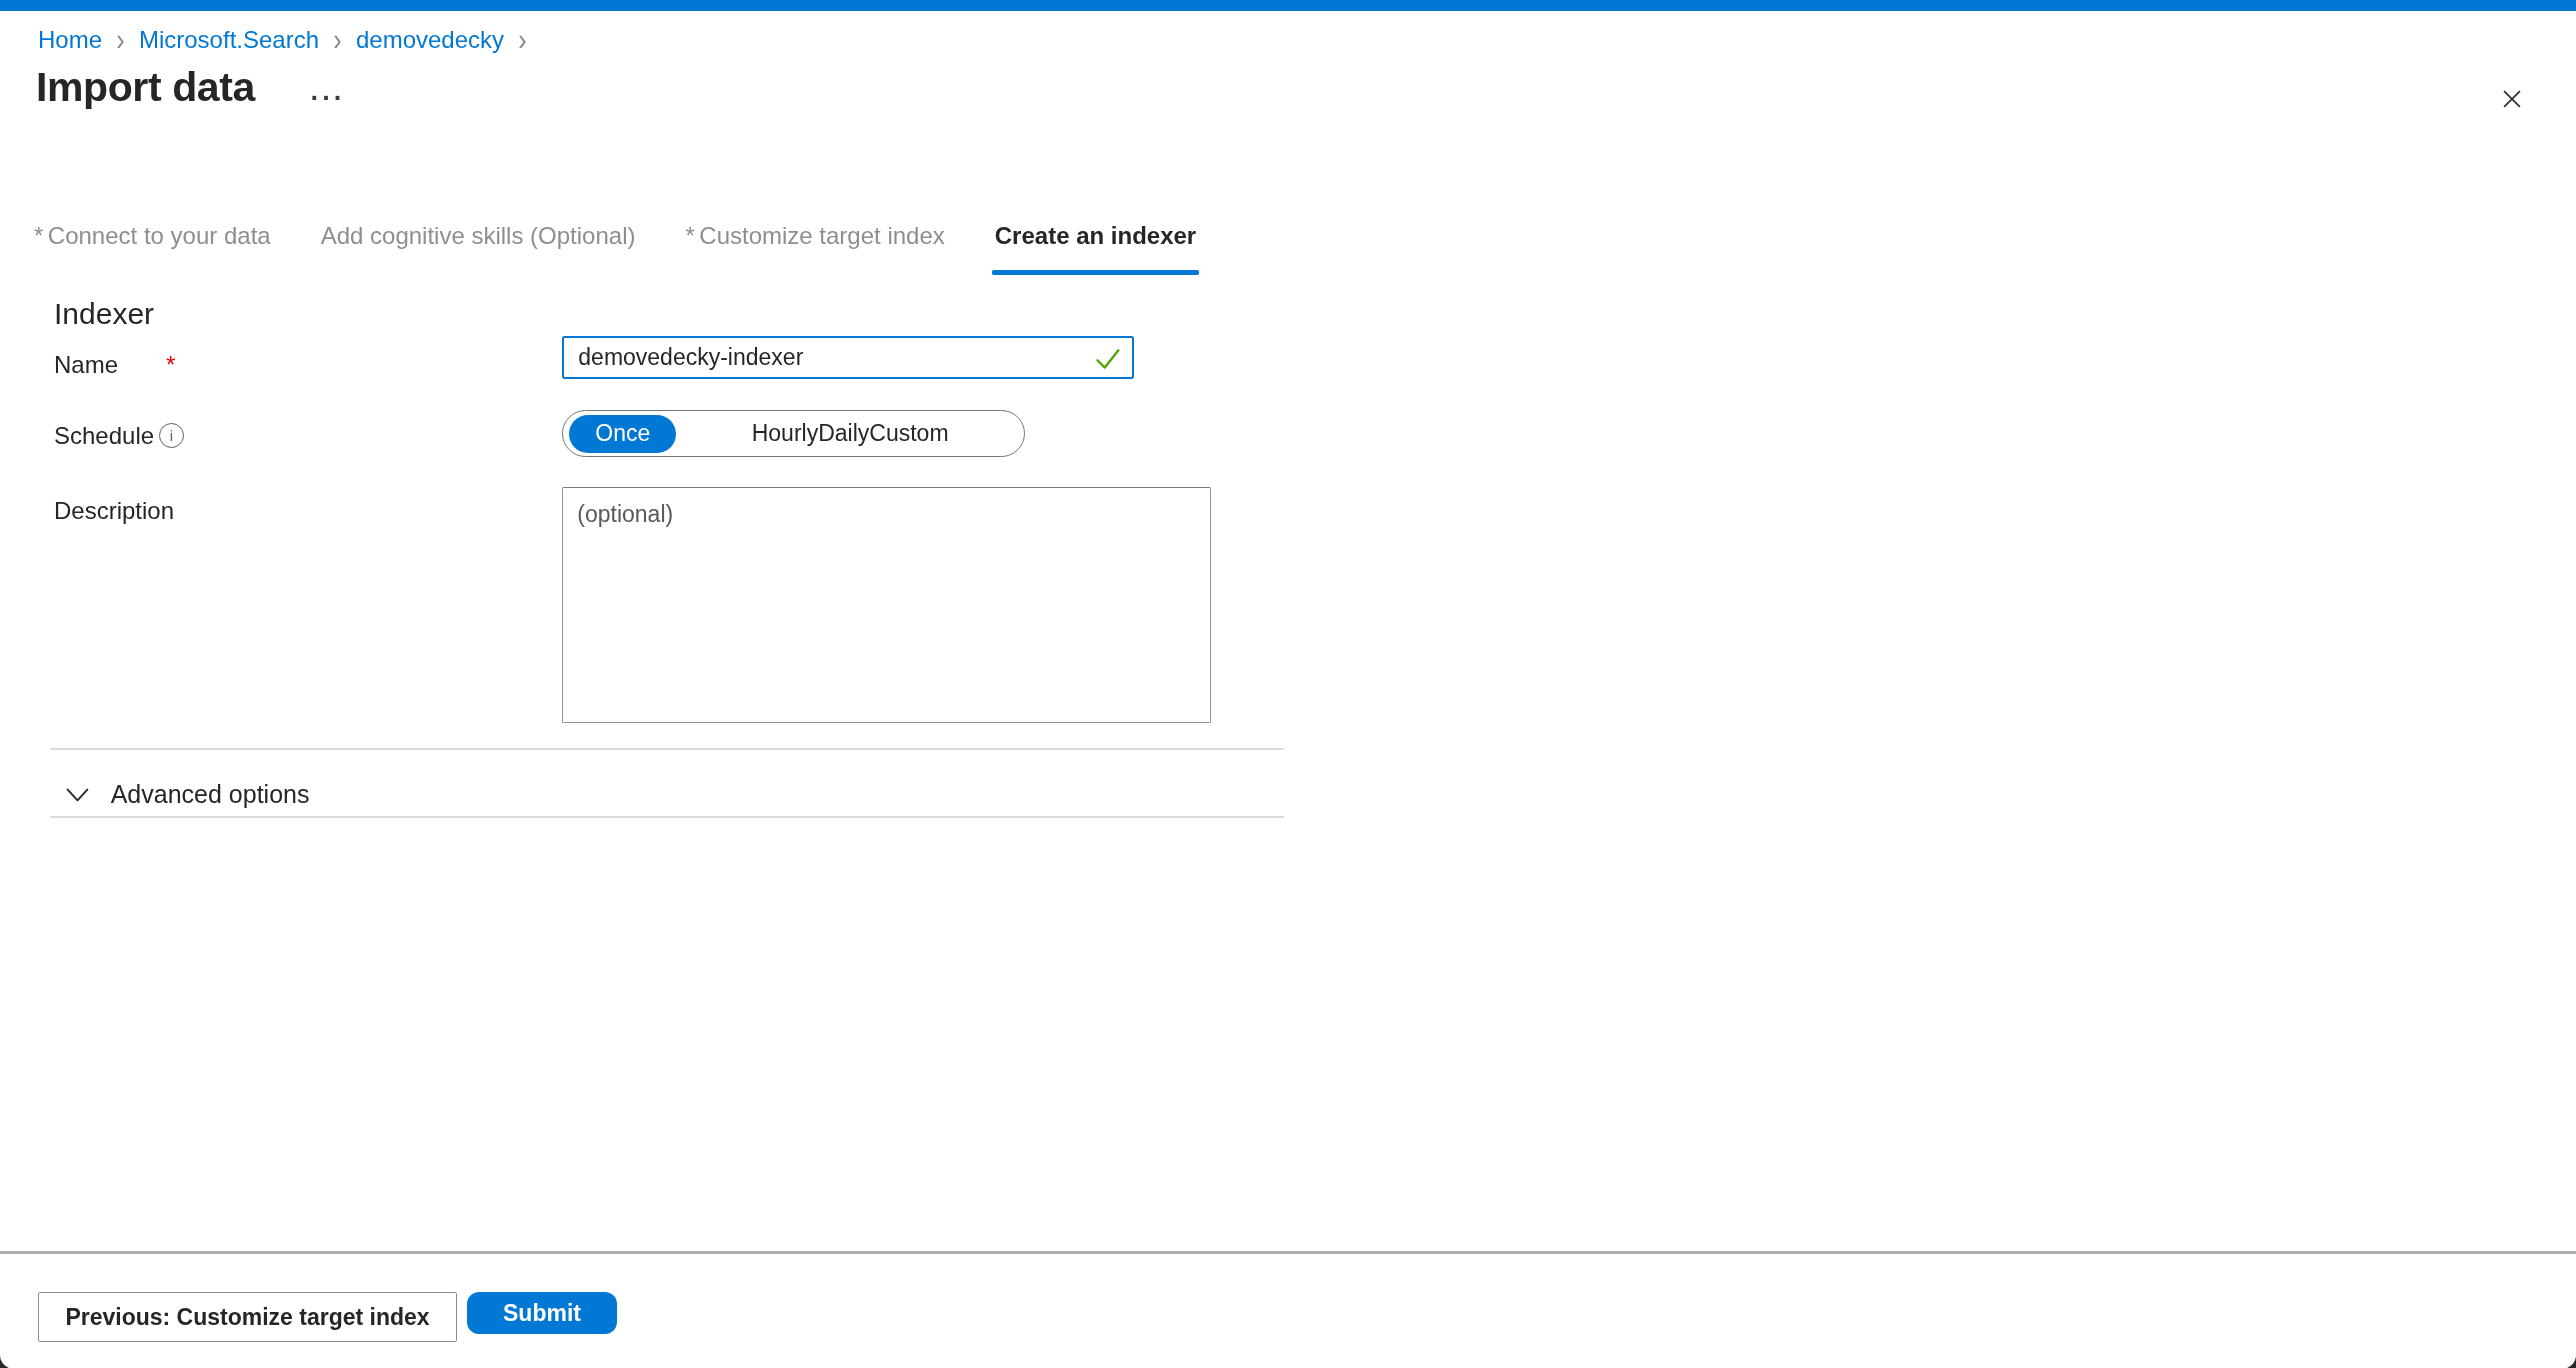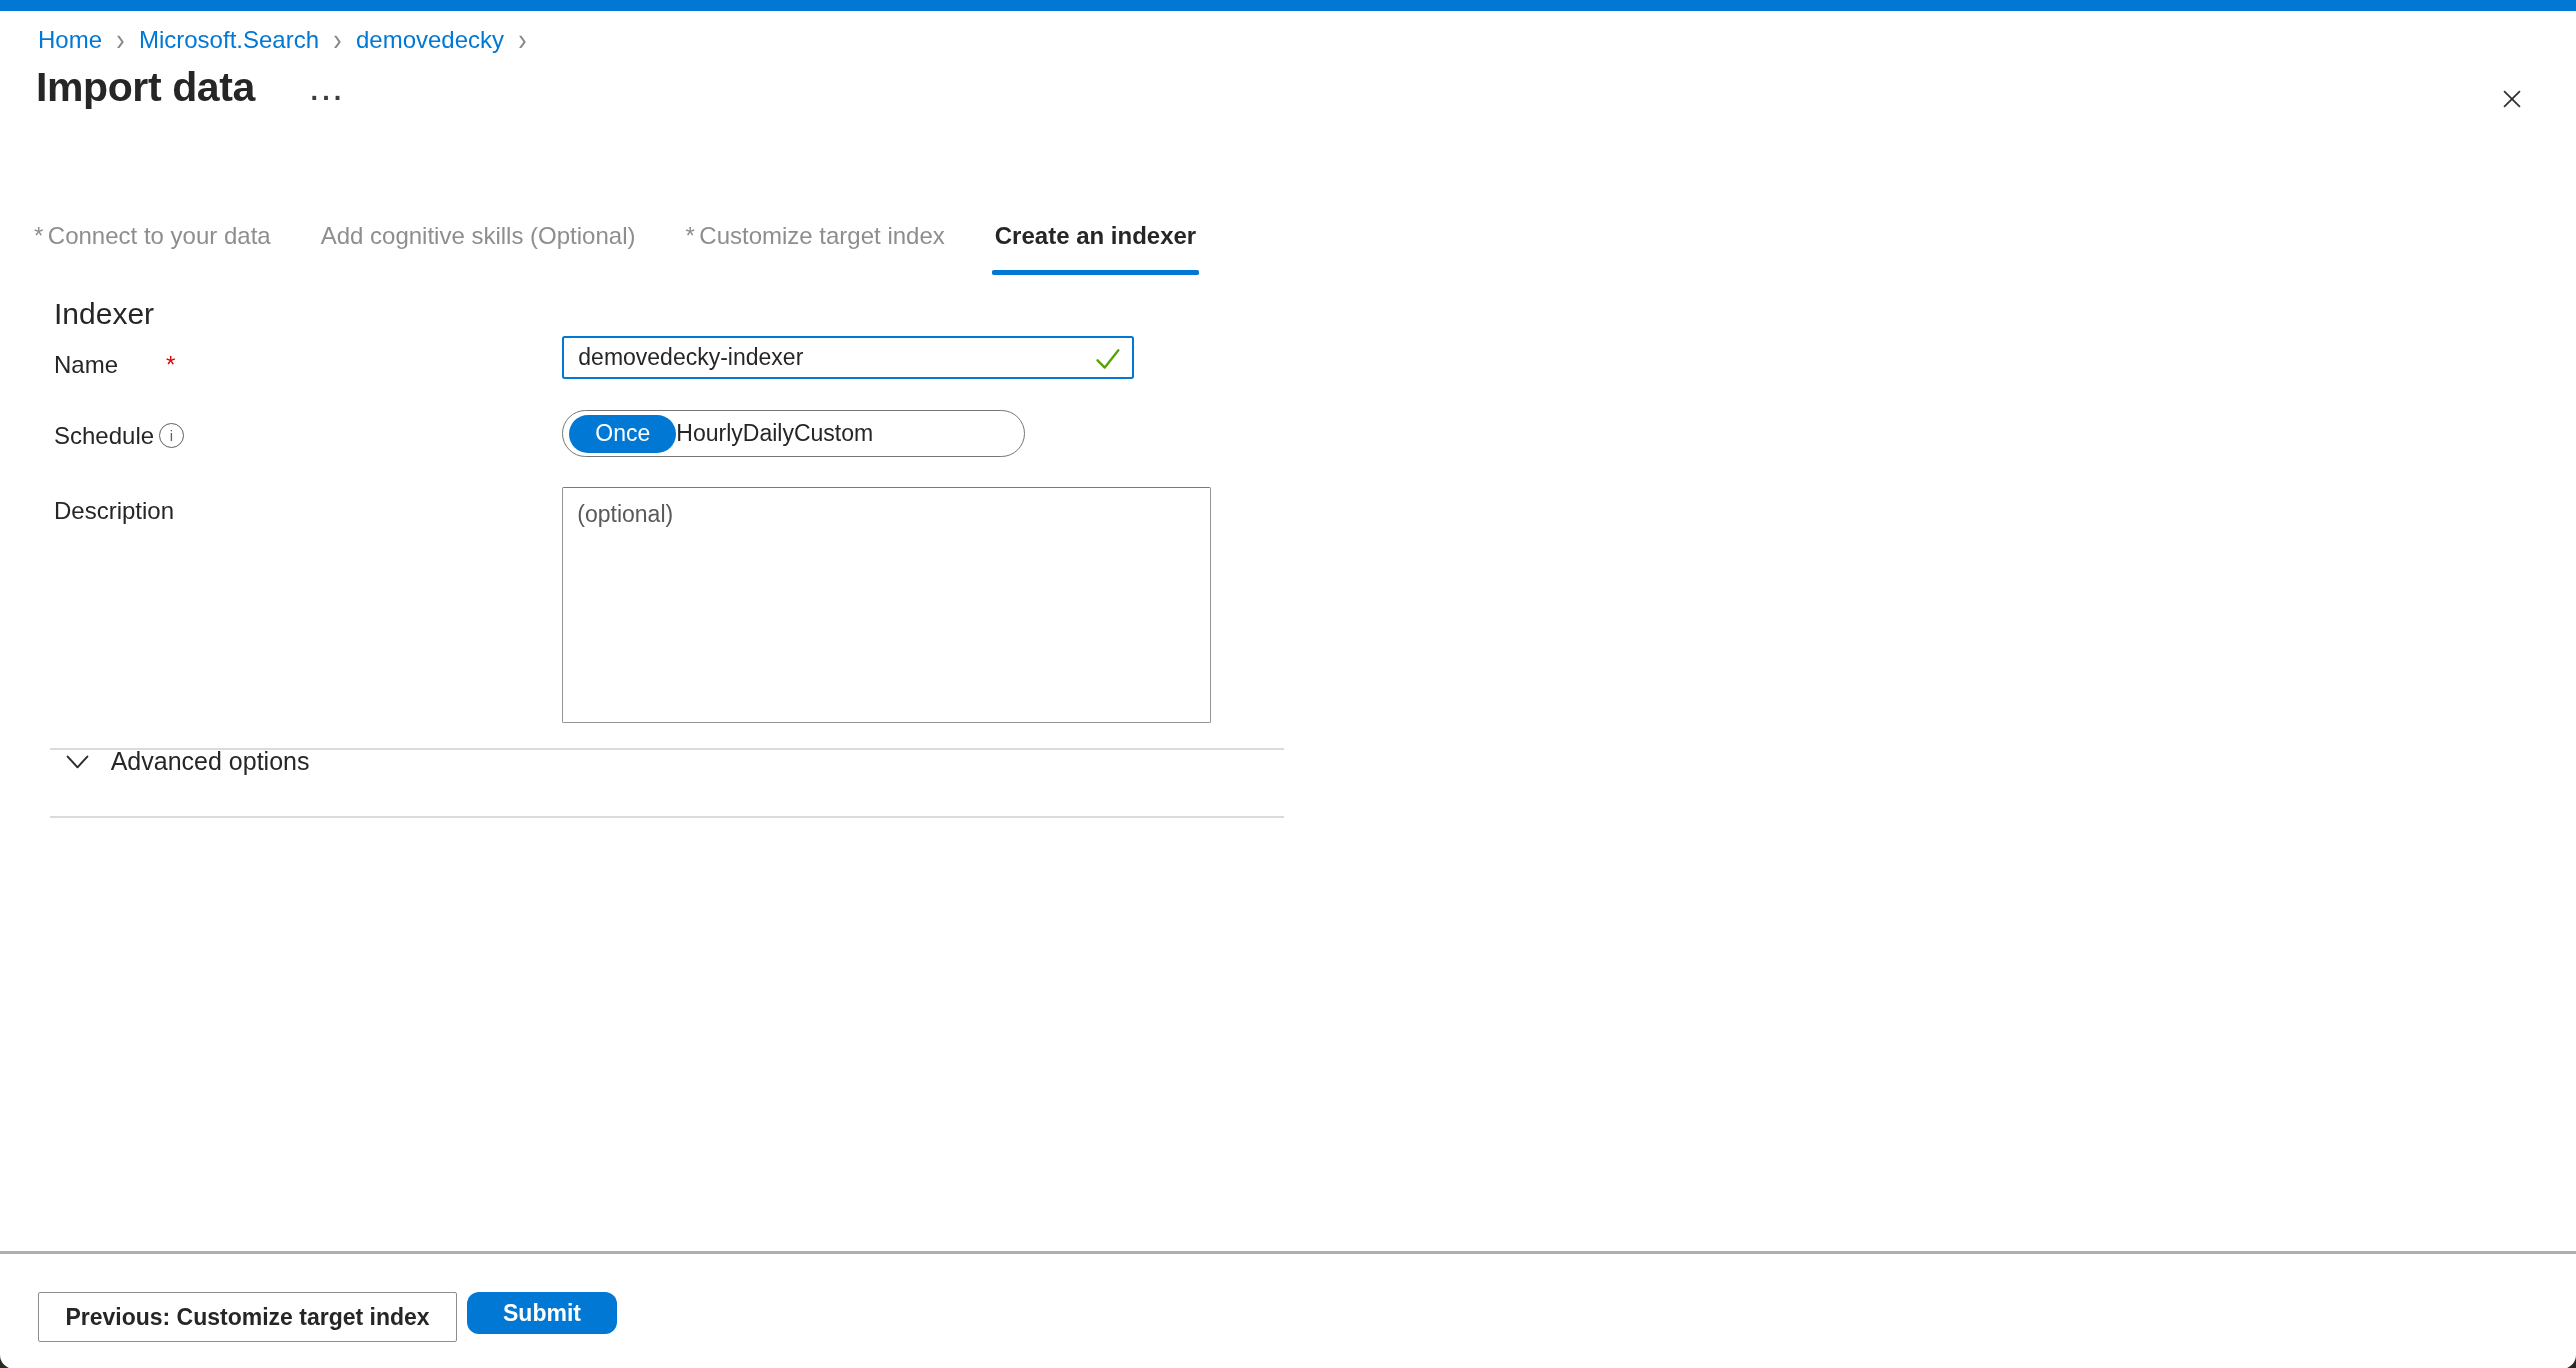--- a/index.html
+++ b/index.html
@@ -50,31 +50,31 @@
   }
   .valid-check { position:absolute; right:12.5px; top:8px; }
 
   .info-circle { position:absolute; top:423px; left:159px; width:25px; height:25px; border:1.8px solid #605e5c; border-radius:50%;
     color:#605e5c; font-size:15px; display:flex; align-items:center; justify-content:center; cursor:default; font-style:normal; }
 
   .toggle-group { position:absolute; top:410px; left:562px; width:463px; height:47px;
     border:1.8px solid #767676; border-radius:24px; display:flex; align-items:center; background:#fff; }
   .toggle-selected { margin-left:6.3px; width:107px; height:38px; background:#0078d4; border-radius:19px;
     color:#ffffff; font-size:23px; display:flex; align-items:center; justify-content:center; cursor:pointer; }
-  .toggle-rest { flex:1; display:flex; justify-content:flex-start; align-items:center; }
+  .toggle-rest { flex:1; display:flex; justify-content:center; align-items:center; }
   .toggle-opt { font-size:23px; color:#262626; cursor:pointer; }
 
   .desc-textarea { position:absolute; top:487px; left:562px; width:649px; height:236px;
     border:1.8px solid #949494; border-top-color:#7b7b7b; border-radius:1.8px;
     font-size:23px; color:#262626; padding:12.5px 14.3px; resize:none;
     font-family:"Liberation Sans","DejaVu Sans",sans-serif; outline:none; }
   .desc-textarea::placeholder { color:#595959; }
 
   .divider { position:absolute; left:50px; width:1234px; height:1.8px; background:#dddbd9; }
-  .adv-row { position:absolute; top:747px; left:64px; display:flex; align-items:center; cursor:pointer;text-align:center; }
+  .adv-row { position:absolute; top:780px; left:64px; display:flex; align-items:center; cursor:pointer;text-align:center; }
   .adv-row .chev { margin-right:19.7px; margin-top:3.6px; }
   .adv-label { font-size:25px; color:#262626; }
 
   .footer-divider { position:absolute; top:1251px; left:0; width:2576px; height:2.7px; background:#b1afad; }
   .btn-prev { position:absolute; top:1292px; left:38px; width:419px; height:50px; background:#ffffff;
     border:1.8px solid #8f8d8b; border-radius:2px; font-size:23px; font-weight:700; color:#262626;
     font-family:"Liberation Sans","DejaVu Sans",sans-serif; cursor:pointer; }
   .btn-submit { position:absolute; top:1292px; left:467px; width:150px; height:42px; background:#0078d4;
     border:none; border-radius:12px; font-size:23px; font-weight:700; color:#ffffff;
     font-family:"Liberation Sans","DejaVu Sans",sans-serif; cursor:pointer; }

